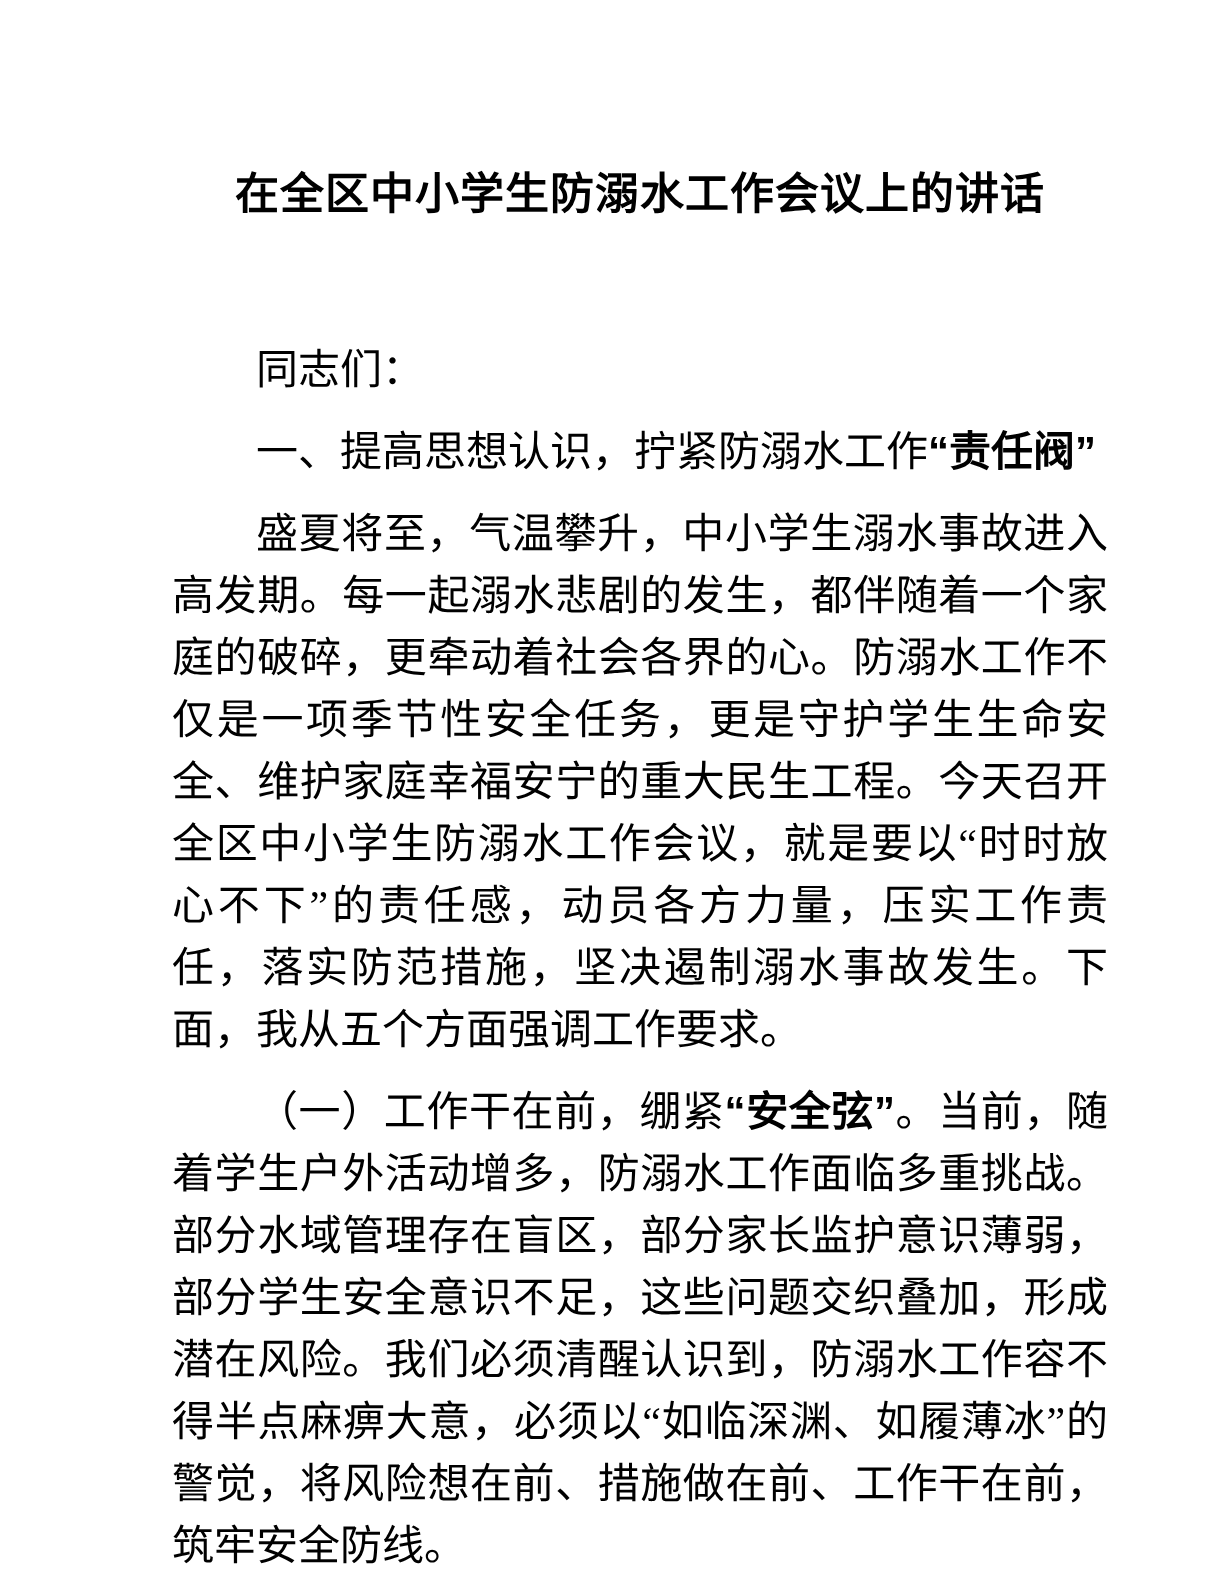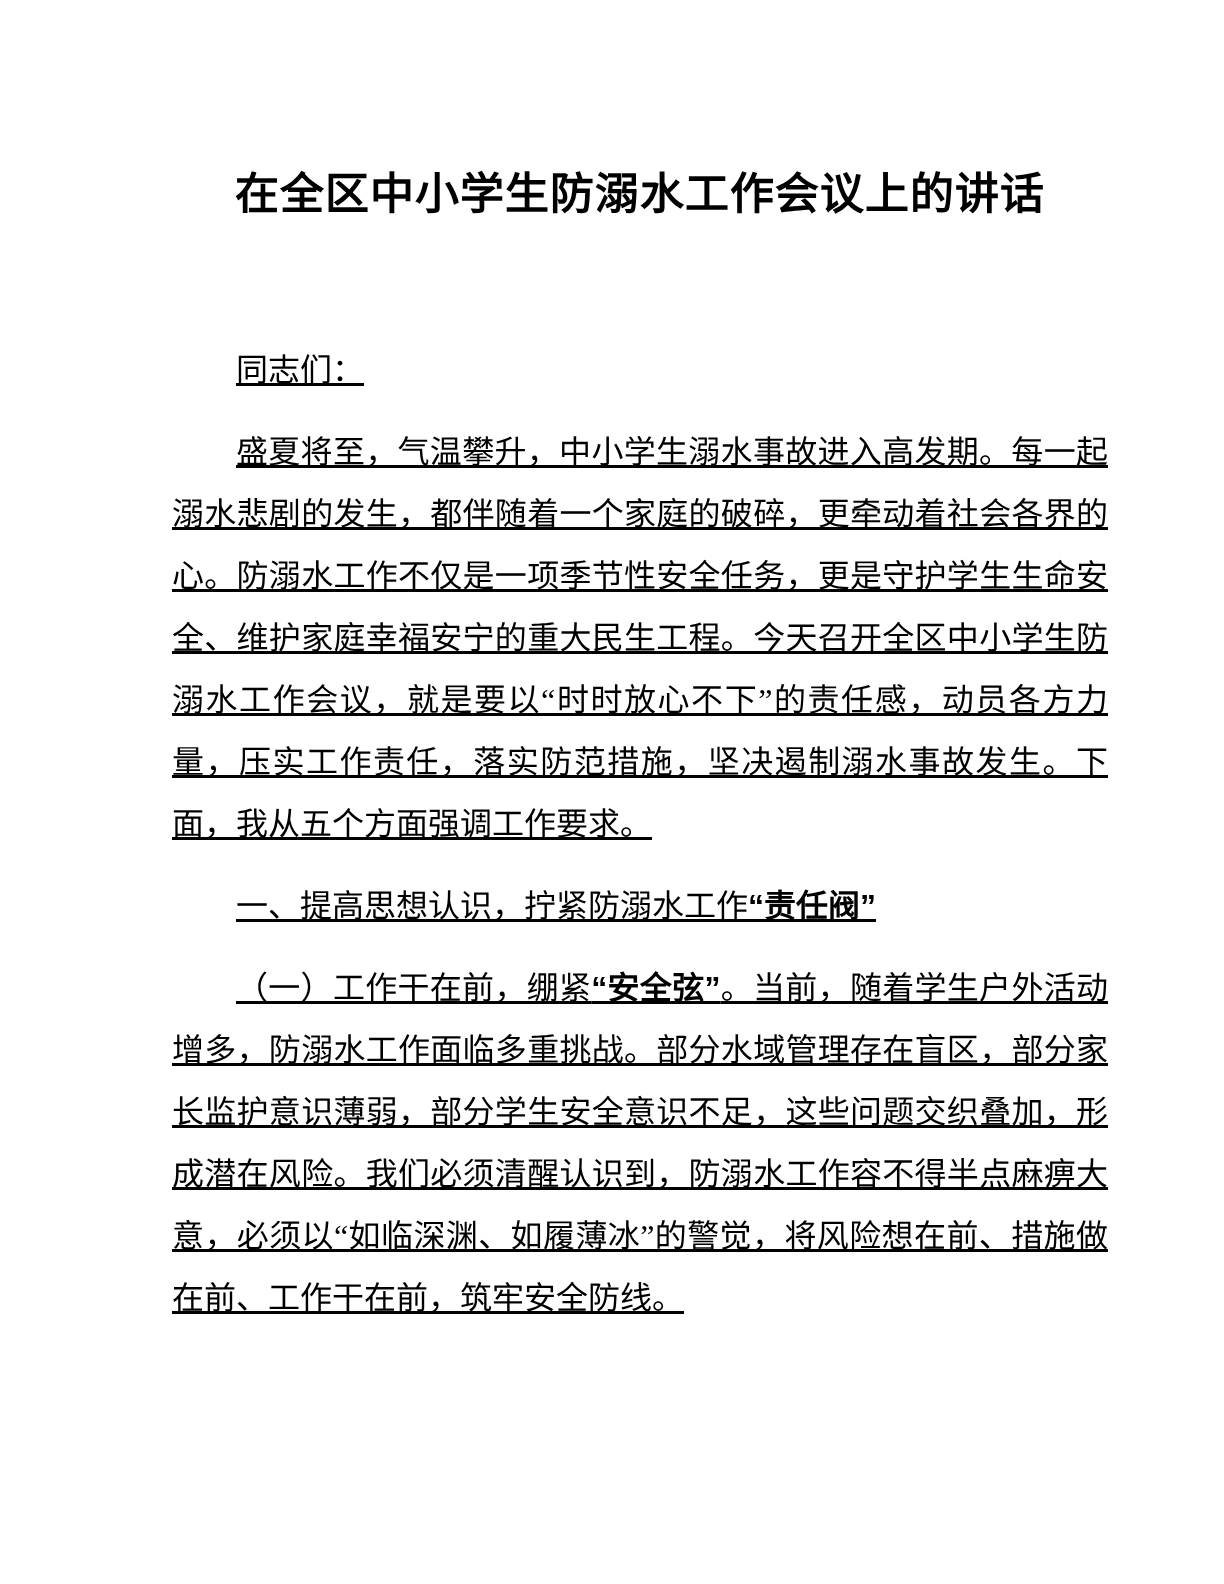--- a/index.html
+++ b/index.html
@@ -22,45 +22,44 @@
     font-family: "Liberation Serif", serif;
     font-size: 44px;
     font-weight: 700;
     line-height: 1.15;
     text-align: center;
     letter-spacing: 1px;
     margin: 0 0 118px 0;
   }
   .body-para {
     font-family: "Liberation Serif", serif;
-    font-size: 32px;
+    font-size: 42px;
     line-height: 62px;
     text-align: justify;
     text-justify: inter-ideograph;
     text-indent: 2em;
     margin: 0 0 20px 0;
     word-break: break-all;
-    text-decoration: underline;
   }
   .heading-1 {
     margin-top: 13px;
   }
   .emph-term {
     font-family: "Liberation Sans", sans-serif;
     font-weight: 700;
   }
 </style>
 </head>
 <body>
 
 <div class="page">
 
   <h1 class="doc-title">在全区中小学生防溺水工作会议上的讲话</h1>
 
   <p class="body-para">同志们：</p>
 
+  <p class="body-para heading-1"><span>一、提高思想认识，拧紧防溺水工作</span><span class="emph-term">“责任阀”</span></p>
+
   <p class="body-para">盛夏将至，气温攀升，中小学生溺水事故进入高发期。每一起溺水悲剧的发生，都伴随着一个家庭的破碎，更牵动着社会各界的心。防溺水工作不仅是一项季节性安全任务，更是守护学生生命安全、维护家庭幸福安宁的重大民生工程。今天召开全区中小学生防溺水工作会议，就是要以“时时放心不下”的责任感，动员各方力量，压实工作责任，落实防范措施，坚决遏制溺水事故发生。下面，我从五个方面强调工作要求。</p>
-
-  <p class="body-para heading-1"><span>一、提高思想认识，拧紧防溺水工作</span><span class="emph-term">“责任阀”</span></p>
 
   <p class="body-para"><span>（一）工作干在前，绷紧</span><span class="emph-term">“安全弦”</span><span>。当前，随着学生户外活动增多，防溺水工作面临多重挑战。部分水域管理存在盲区，部分家长监护意识薄弱，部分学生安全意识不足，这些问题交织叠加，形成潜在风险。我们必须清醒认识到，防溺水工作容不得半点麻痹大意，必须以“如临深渊、如履薄冰”的警觉，将风险想在前、措施做在前、工作干在前，筑牢安全防线。</span></p>
 
 </div>
 
 </body></html>

